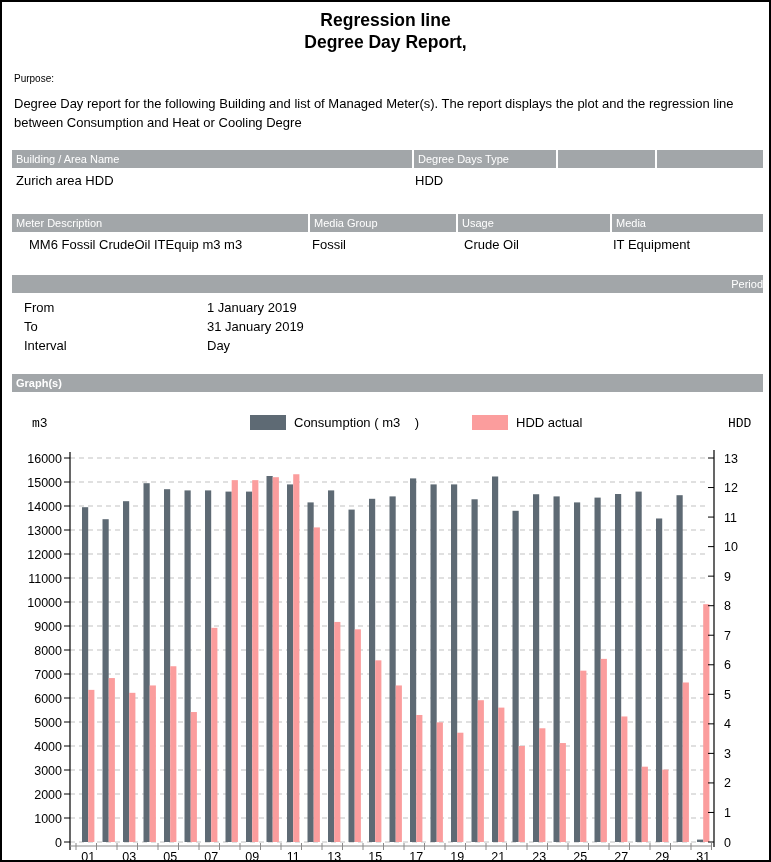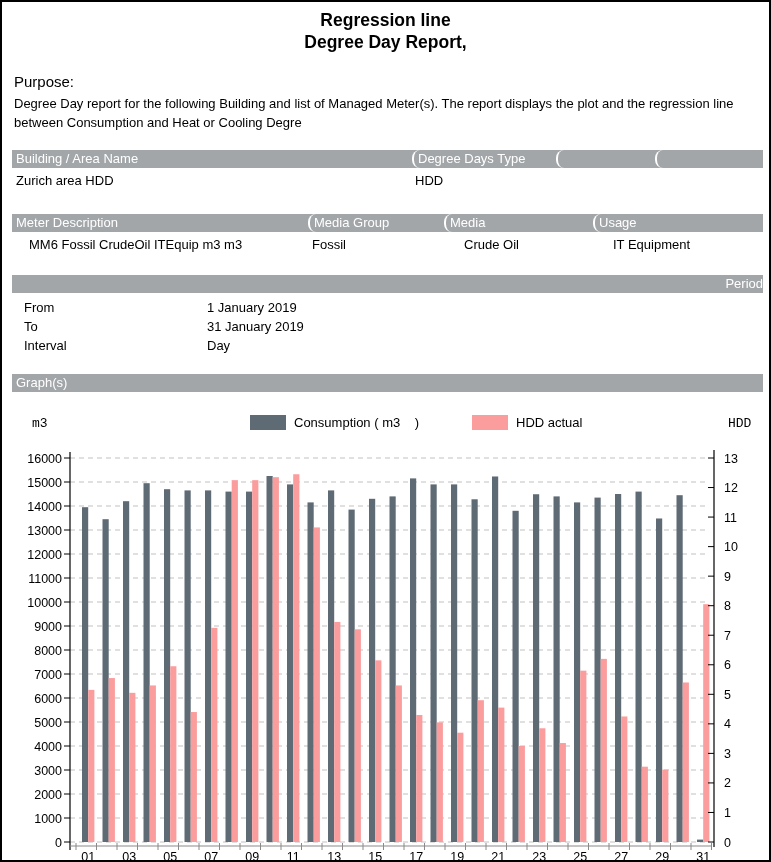--- a/index.html
+++ b/index.html
@@ -12,32 +12,32 @@
     overflow:hidden;
     font-family:"Liberation Sans",sans-serif;
     color:#000;
   }
   .abs{position:absolute;}
   .title{
     top:7px;left:0;width:100%;
     text-align:center;
     font-size:17.5px;font-weight:bold;line-height:22px;
   }
-  .purpose-label{top:71px;left:12px;font-size:15px;text-align:right;}
+  .purpose-label{top:71px;left:12px;font-size:10px;text-align:right;}
   .purpose-text{top:92px;left:12px;width:748px;font-size:13px;line-height:19px;}
   .hdr-bar{
     left:10px;width:751px;height:18px;
     background:#a2a6a9;
     display:flex;box-sizing:border-box;
   }
   .hdr-cell{
     box-sizing:border-box;
-    color:#fff;font-size:13px;line-height:18px;
+    color:#fff;font-size:11px;line-height:18px;
     padding-left:4px;
-    white-space:nowrap;overflow:hidden;border-radius:8px;
+    white-space:nowrap;overflow:hidden;
   }
   .hdr-cell + .hdr-cell{border-left:2px solid #fff;}
   .body-row{left:10px;width:751px;height:20px;}
   .body-cell{
     position:absolute;top:0;
     font-size:13px;line-height:20px;white-space:nowrap;
   }
   .kv-label{font-size:13px;line-height:19px;}
   .kv-value{font-size:13px;line-height:19px;}
   .chart-section{top:392px;left:0;width:771px;height:468px;}
@@ -65,23 +65,23 @@
     <div class="hdr-cell" style="width:99px;"></div>
     <div class="hdr-cell" style="width:108px;"></div>
   </div>
   <div class="abs body-row" style="top:169px;">
     <span class="body-cell" style="left:4px;">Zurich area HDD</span>
     <span class="body-cell" style="left:403px;">HDD</span>
   </div>
 
   <div class="abs hdr-bar" style="top:212px;">
     <div class="hdr-cell" style="width:296px;">Meter Description</div>
-    <div class="hdr-cell" style="width:136px;">Media Group</div>
+    <div class="hdr-cell" style="width:148px;">Media Group</div>
+    <div class="hdr-cell" style="width:154px;">Usage</div>
     <div class="hdr-cell" style="width:149px;">Media</div>
-    <div class="hdr-cell" style="width:154px;">Usage</div>
   </div>
   <div class="abs body-row" style="top:233px;">
     <span class="body-cell" style="left:17px;">MM6 Fossil CrudeOil ITEquip m3 m3</span>
     <span class="body-cell" style="left:300px;">Fossil</span>
     <span class="body-cell" style="left:452px;">Crude Oil</span>
     <span class="body-cell" style="left:601px;">IT Equipment</span>
   </div>
 
   <div class="abs hdr-bar" style="top:273px;">
     <div class="hdr-cell" style="width:751px;text-align:right;">Period</div>
@@ -93,21 +93,21 @@
   <div class="abs" style="top:315px;left:22px;">
     <span class="kv-label">To</span>
   </div>
   <div class="abs kv-value" style="top:315px;left:205px;">31 January 2019</div>
   <div class="abs" style="top:334px;left:22px;">
     <span class="kv-label">Interval</span>
   </div>
   <div class="abs kv-value" style="top:334px;left:205px;">Day</div>
 
   <div class="abs hdr-bar" style="top:372px;">
-    <div class="hdr-cell" style="width:641px;">Graph(s)</div>
+    <div class="hdr-cell" style="width:641px;font-weight:bold;">Graph(s)</div>
   </div>
 
   <div class="abs chart-section">
     <div class="abs axis-unit" style="top:22px;left:30px;">m3</div>
     <div class="abs axis-unit" style="top:22px;left:726px;">HDD</div>
 
     <div class="abs legend-swatch" style="top: 21px; left: 248px; background: rgb(94, 106, 116);"></div>
     <div class="abs legend-text" style="top:21px;left:292px;">Consumption ( m3    )</div>
     <div class="abs legend-swatch" style="top: 21px; left: 470px; background: rgb(251, 157, 157);"></div>
     <div class="abs legend-text" style="top:21px;left:514px;">HDD actual</div>

